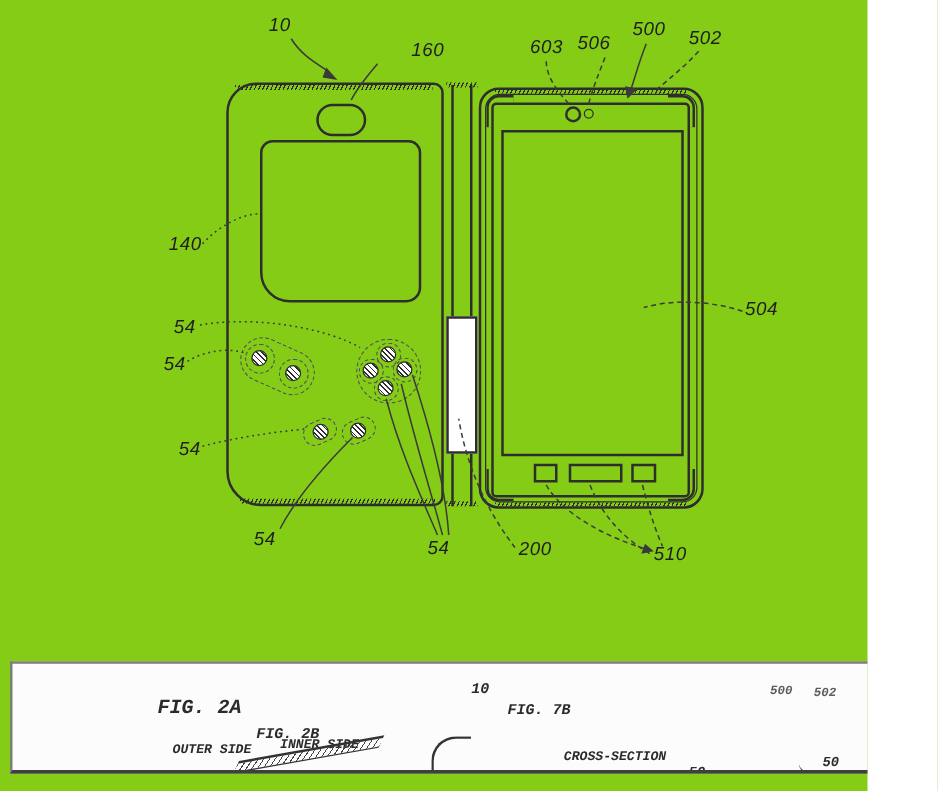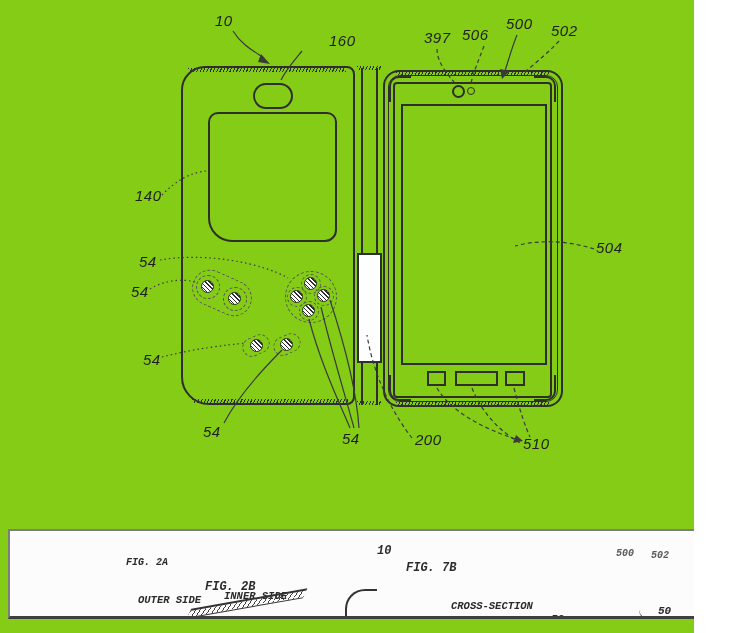--- a/index.html
+++ b/index.html
@@ -120,36 +120,36 @@
     </g>
     <g fill="#3a3a3a" stroke="none">
       <path d="M270,64 L261,54 L258,62 Z"></path>
       <path d="M502,79 L510,71 L500,69 Z"></path>
       <path d="M523,441 L513,443 L516,435 Z"></path>
     </g>
   </svg>
 
   <div class="lbl" style="left:215px;top:13px;">10</div>
   <div class="lbl" style="left:296px;top:33px;margin-left:33px;">160</div>
-  <div class="lbl" style="left:424px;top:30px;">397</div>
+  <div class="lbl" style="left:424px;top:30px;">603</div>
   <div class="lbl" style="left:462px;top:27px;">506</div>
   <div class="lbl" style="left:506px;top:16px;">500</div>
   <div class="lbl" style="left:551px;top:23px;">502</div>
   <div class="lbl" style="left:135px;top:188px;">140</div>
   <div class="lbl" style="left:139px;top:254px;">54</div>
   <div class="lbl" style="left:131px;top:284px;">54</div>
   <div class="lbl" style="left:143px;top:352px;">54</div>
   <div class="lbl" style="left:203px;top:424px;">54</div>
   <div class="lbl" style="left:342px;top:431px;">54</div>
   <div class="lbl" style="left:415px;top:432px;">200</div>
   <div class="lbl" style="left:523px;top:436px;">510</div>
   <div class="lbl" style="left:596px;top:240px;">504</div>
 
   <div class="viewer">
-    <div class="vtxt" style="left:116px;top:26px;font-size:10px;">FIG. 2A</div>
+    <div class="vtxt" style="left:116px;top:26px;font-size:16px;">FIG. 2A</div>
     <div class="vtxt" style="left:195px;top:22px;font-size:12px;margin-top:27px;">FIG. 2B</div>
     <div class="vtxt" style="left:128px;top:63px;font-size:10.5px;">OUTER SIDE</div>
     <div class="vtxt" style="left:214px;top:59px;font-size:10.5px;">INNER SIDE</div>
     <div class="vtxt" style="left:367px;top:13px;font-size:12px;">10</div>
     <div class="vtxt" style="left:396px;top:30px;font-size:12px;">FIG. 7B</div>
     <div class="vtxt" style="left:441px;top:69px;font-size:10.5px;">CROSS-SECTION</div>
     <div class="vtxt faded" style="left:606px;top:17px;font-size:10px;">500</div>
     <div class="vtxt faded" style="left:641px;top:19px;font-size:10px;">502</div>
     <div class="vtxt" style="left:541px;top:82px;font-size:11px;">50</div>
     <div class="vtxt" style="left:648px;top:74px;font-size:11px;">50</div>

